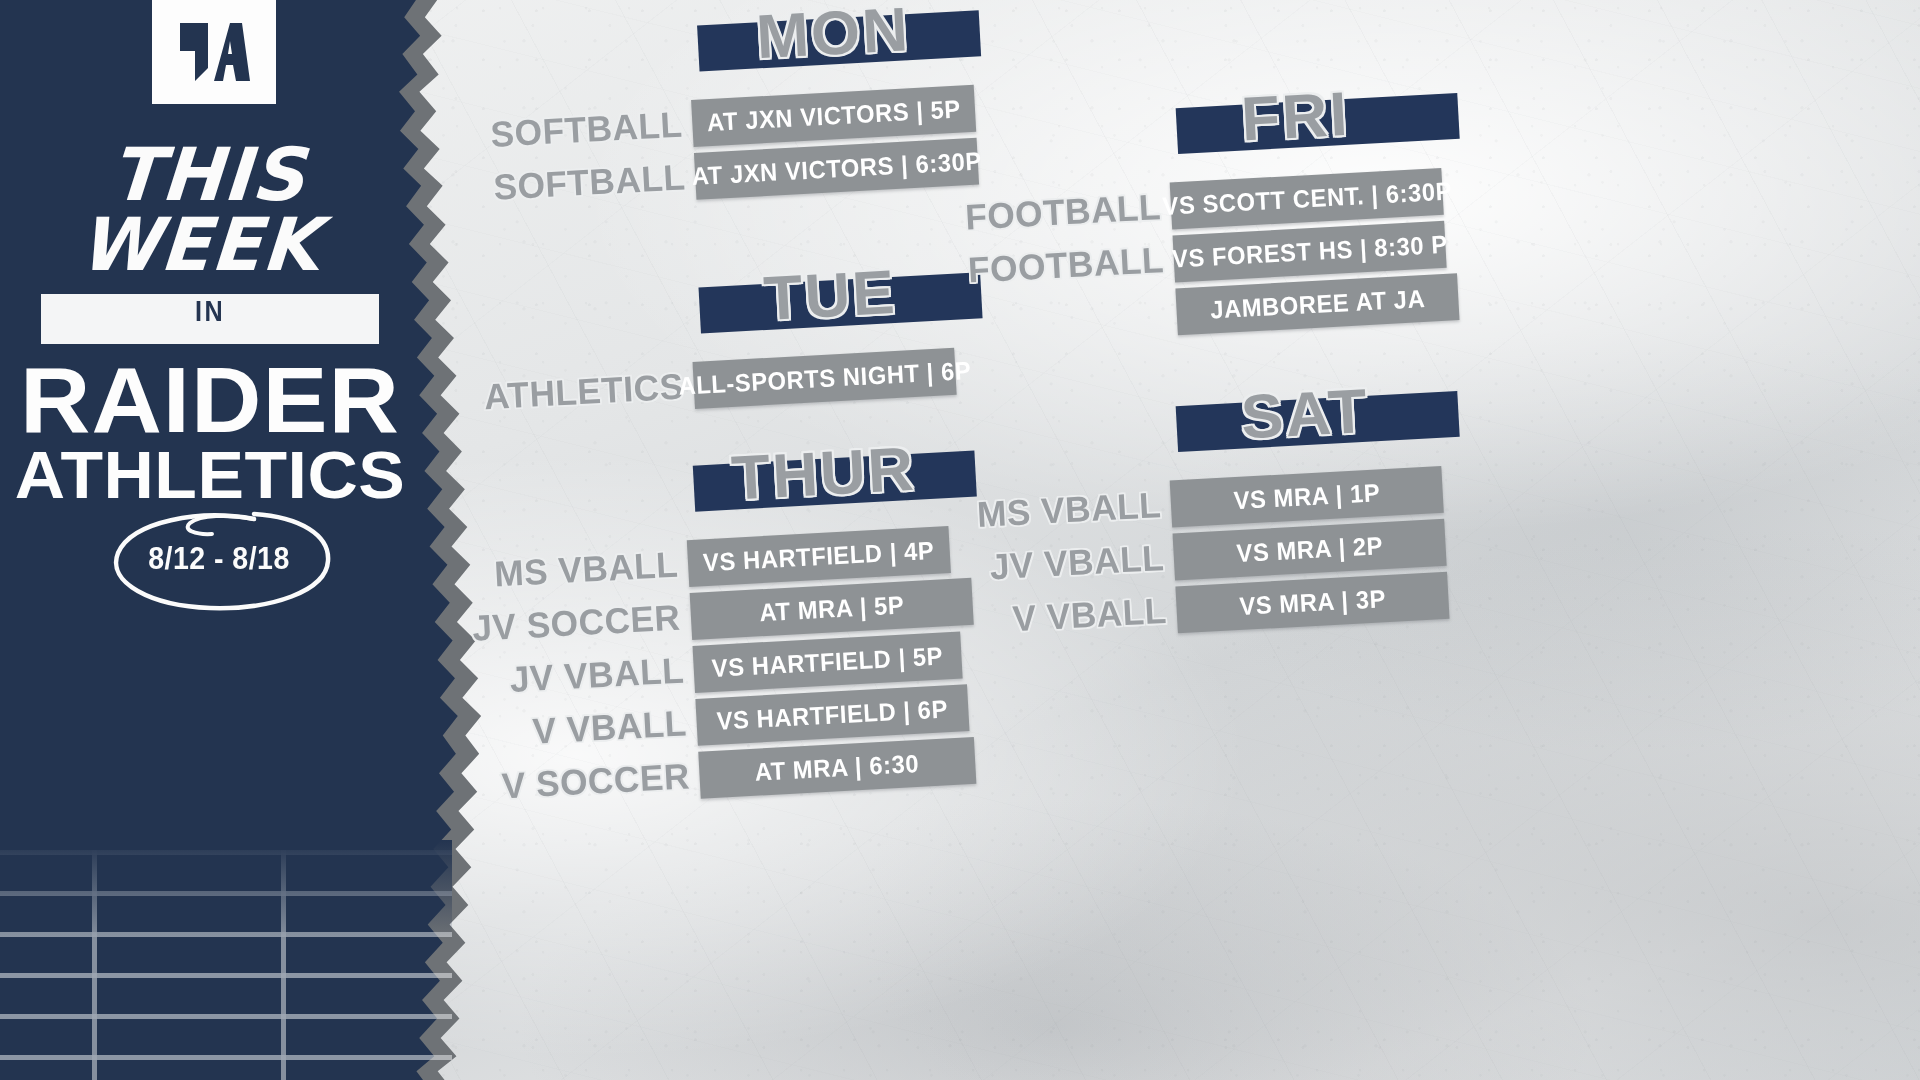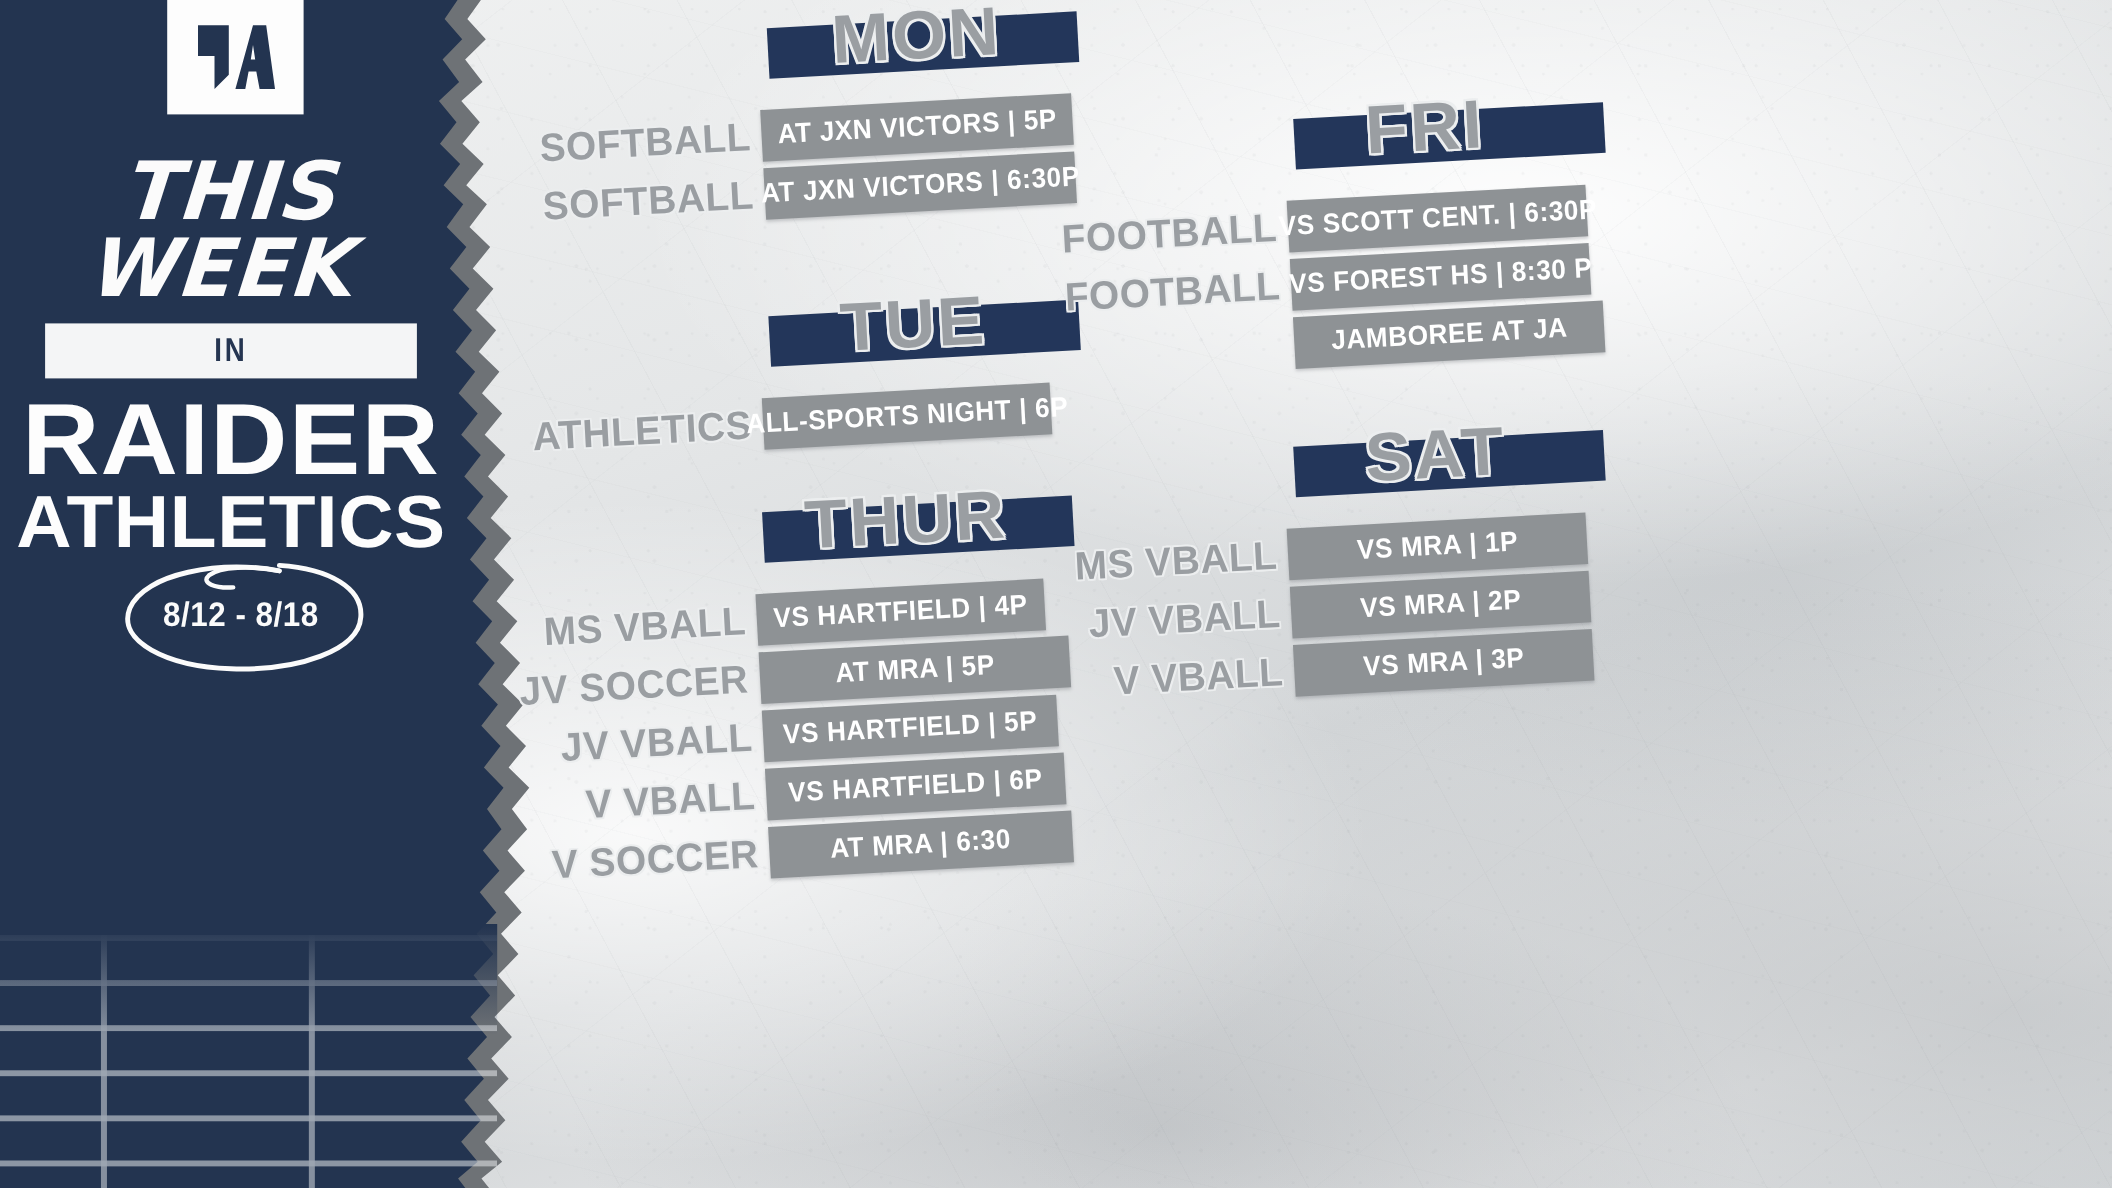--- a/index.html
+++ b/index.html
@@ -128,21 +128,21 @@
   }
   #this-week{
     font-family:"DejaVu Sans", sans-serif;
     font-weight:700; font-style:italic;
     font-size:73px; line-height:.96; color:#fbfbfb;
     letter-spacing:1px;
     transform:skewX(-7deg);
   }
   #in-bar{
     margin:14px auto 0; width:338px; height:50px; background:#f4f5f6;
-    display:flex; align-items:center; justify-content:center;
+    display:flex; align-items:flex-start; justify-content:center;
   }
   #in-bar span{
     font-family:"Liberation Sans", sans-serif;
     font-weight:700; font-size:30px; color:#253551;
     letter-spacing:3px; transform:scaleX(.84);
   }
   #raider{
     margin-top:16px;
     font-family:"Liberation Sans", sans-serif;
     font-weight:700; font-size:92px; line-height:.88; color:#fdfdfd;

